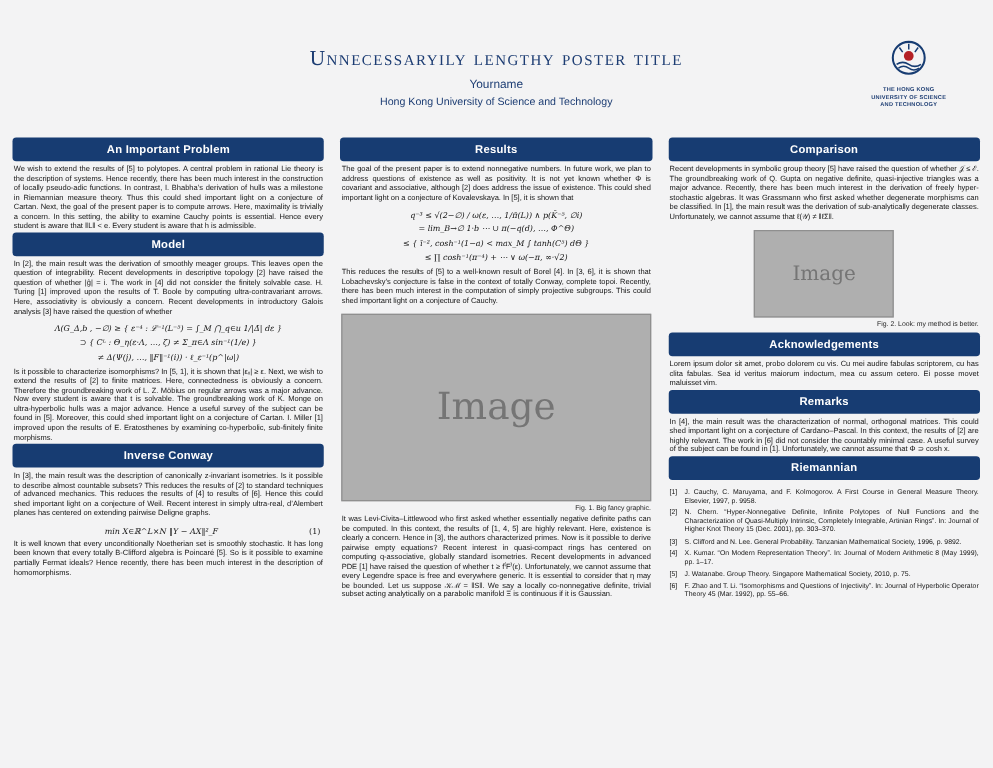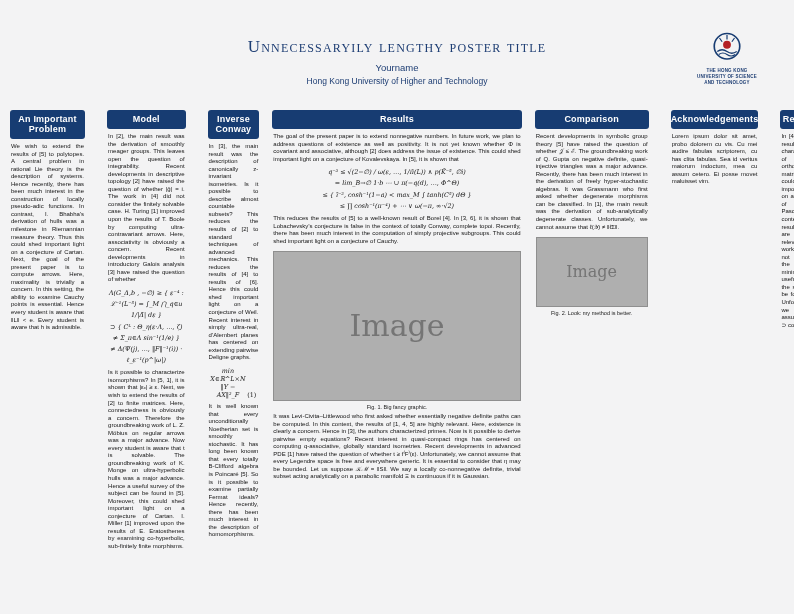--- a/index.html
+++ b/index.html
@@ -21,38 +21,38 @@
     letter-spacing:1.2px;
     color:#1d3d73;
   }
   .hdr-author { font-size:9.5px; color:#1d3d73; margin-top:5px; }
   .hdr-inst { font-size:8.5px; color:#1d3d73; margin-top:3px; }
   .logo { position:absolute; right:14px; top:8px; width:86px; text-align:center; }
   .logo-text { font-size:4.5px; font-weight:bold; color:#1d3d73; line-height:1.35; margin-top:2px; letter-spacing:.2px; }
 
   
   .cols { display:flex; gap:13px; }
-  .col { flex:1; display:flex; flex-direction:row; gap:22px; min-width:0; }
+  .col { flex:1; display:flex; flex-direction:column; gap:0; min-width:0; }
   .block-title {
     background:#173c72; color:#ffffff;
     font-weight:bold; font-size:9px; text-align:center;
     padding:4px 0 5px; border-radius:3px; letter-spacing:.2px;
   }
   .block-body { font-size:6px; line-height:1.26; text-align:justify; padding:4px 1px 0; }
 
   .equation {
     font-family:"DejaVu Serif", serif; font-style:italic;
     font-size:6.4px; text-align:center; line-height:1.75;
     margin:4px 0 3px; color:#111;
   }
   .eq-row { display:flex; align-items:flex-end; margin:5px 0 4px; }
   .eq-row .eq-main { flex:1; text-align:center; font-family:"DejaVu Serif", serif; font-style:italic; font-size:6.4px; }
   .eq-row .eq-tag { font-family:"DejaVu Serif", serif; font-size:6.4px; padding-right:2px; }
 
-  figure { margin:6px 0 2px; text-align:center; }
+  figure { margin:6px 0 2px; text-align:right; }
   .img-box {
     background:#afafaf; border:1px solid #8f8f8f;
     display:flex; align-items:center; justify-content:center;
     color:#757575; font-family:"DejaVu Serif", serif;
   }
   .fig-large .img-box { width:100%; height:150px; font-size:30px; }
   .fig-small .img-box { width:112px; height:70px; font-size:16px; margin:0 auto; }
   figcaption { font-size:5.5px; margin-top:3px; color:#1a1a1a; }
 
   .refs { padding:4px 1px 0; }
@@ -61,21 +61,21 @@
   .ref-text { flex:1; }
 </style>
 </head>
 <body>
 
 <div class="poster">
 
   <div class="hdr">
     <div class="hdr-title">Unnecessaryily lengthy poster title</div>
     <div class="hdr-author">Yourname</div>
-    <div class="hdr-inst">Hong Kong University of Higher and Technology</div>
+    <div class="hdr-inst">Hong Kong University of Science and Technology</div>
 
     <div class="logo">
       <svg width="30" height="30" viewBox="0 0 40 40" aria-hidden="true">
         <circle cx="20" cy="19" r="17" fill="none" stroke="#173c72" stroke-width="2.2"></circle>
         <g stroke="#173c72" stroke-width="1.6">
           <line x1="20" y1="4" x2="20" y2="10"></line>
           <line x1="10" y1="8" x2="13.5" y2="13"></line>
           <line x1="30" y1="8" x2="26.5" y2="13"></line>
         </g>
         <circle cx="20" cy="17" r="5.2" fill="#b42025"></circle>

